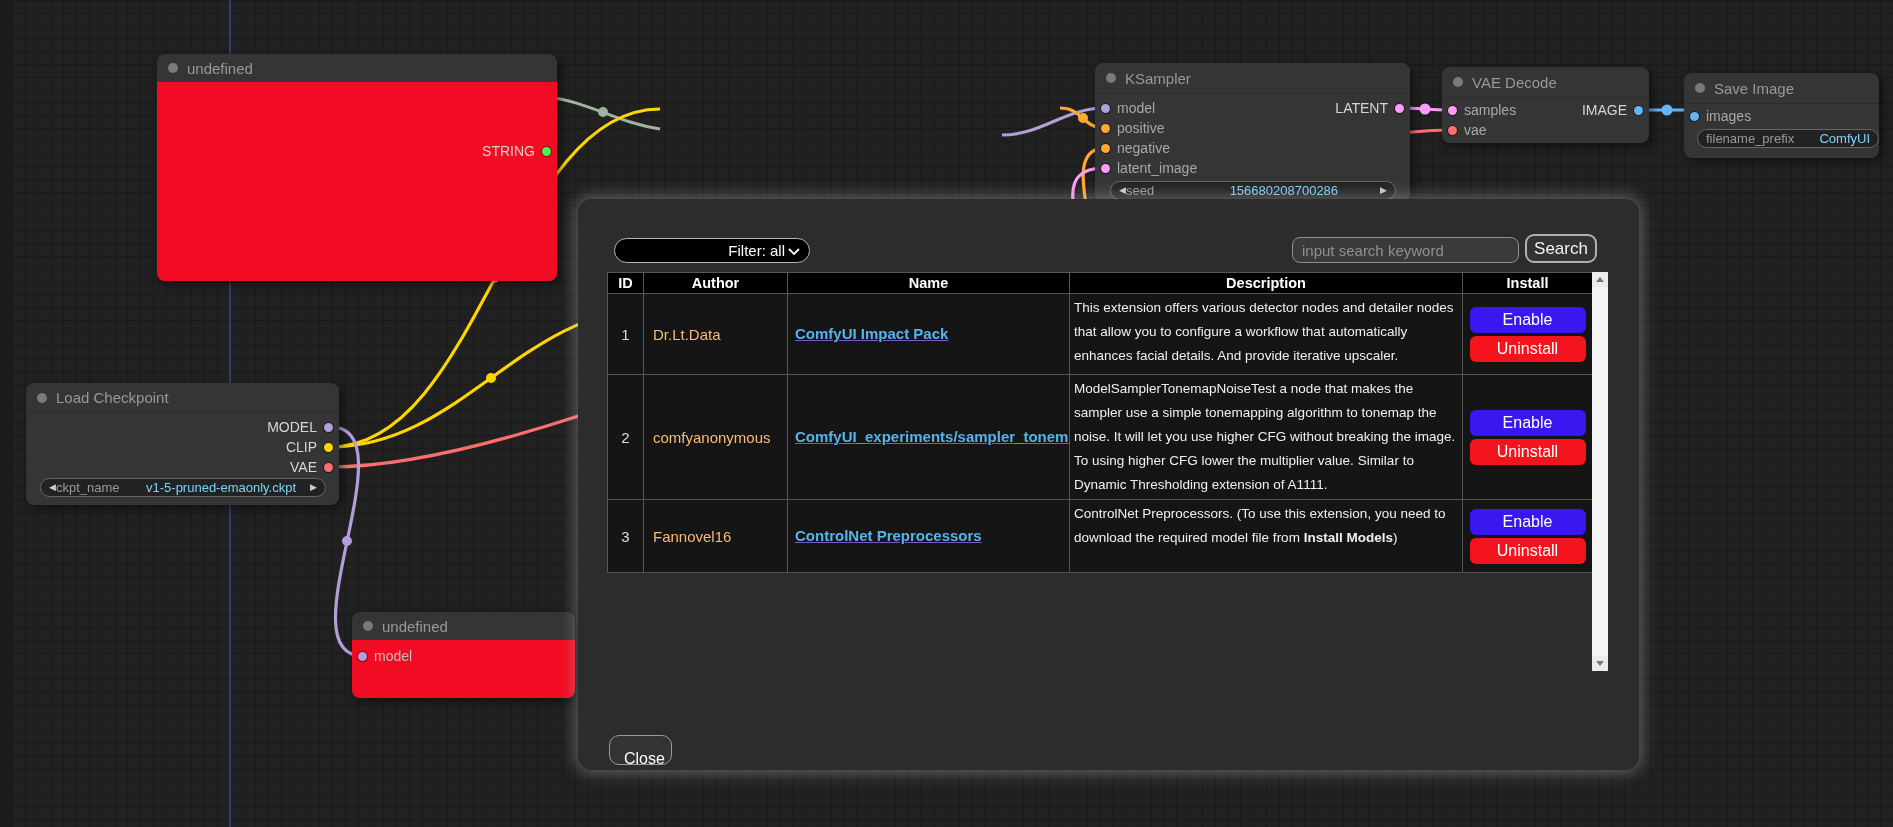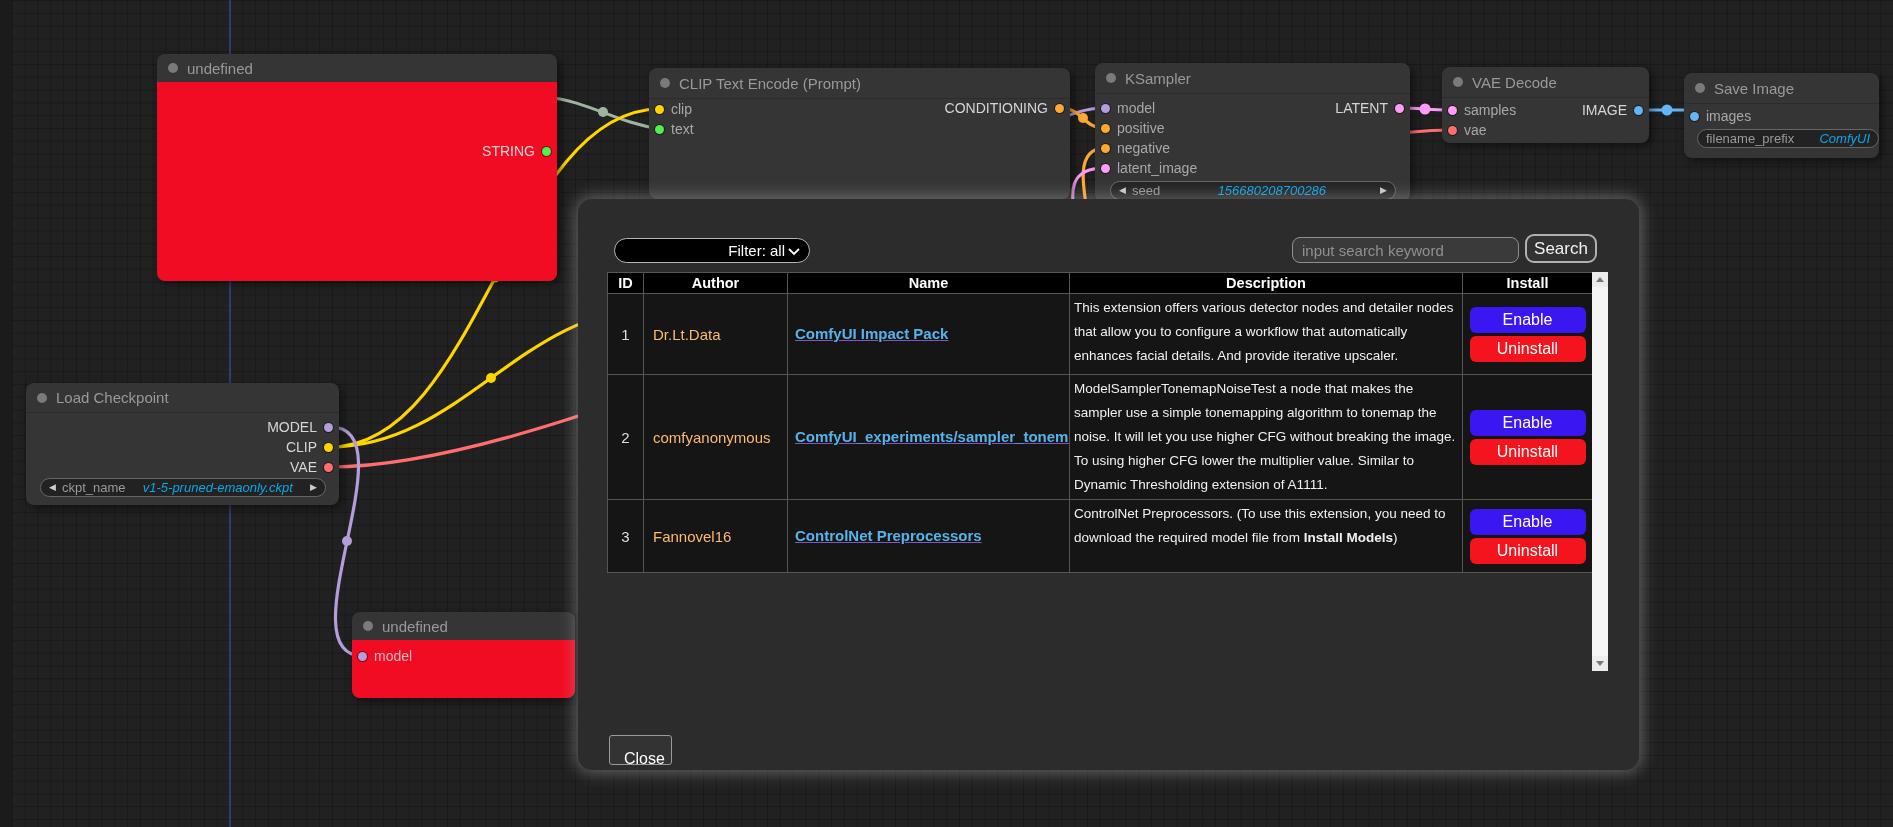--- a/index.html
+++ b/index.html
@@ -19,22 +19,22 @@
   .node-header{height:28px;display:flex;align-items:center;gap:9px;padding:0 11px;border-bottom:1px solid #2c2c2c;}
   .tdot{width:10px;height:10px;border-radius:50%;background:#7a7a7a;flex:0 0 auto;}
   .ttl{color:#999;font-size:15px;white-space:nowrap;overflow:hidden;}
   .node-body{position:absolute;left:0;right:0;bottom:0;border-radius:0 0 8px 8px;}
   .slot{position:absolute;left:6px;right:6px;height:20px;display:flex;align-items:center;gap:7px;}
   .slot.out{justify-content:flex-end;}
   .sdot{width:9px;height:9px;border-radius:50%;box-shadow:0 0 0 1px rgba(0,0,0,.45);flex:0 0 auto;}
   .slbl{color:#a8a8a8;font-size:14px;white-space:nowrap;}
   .slbl.bright{color:#d6d6d6;}
   .widget{position:absolute;height:17px;background:#222;border:1px solid #666;border-radius:10px;
-    display:flex;align-items:center;padding:0 8px;font-size:13px;color:#999;gap:6px;}
-  .widget .wval{color:#0ea5e9;font-style:italic;}
+    display:flex;align-items:center;padding:0 8px;font-size:13px;color:#999;gap:0;}
+  .widget .wval{color:#7dd3fc;}
   .widget .warr{color:#ccc;font-size:9px;line-height:17px;}
   .widget .grow{flex:1 1 auto;}
   
   .modal{position:absolute;left:566px;top:199px;width:1061px;height:571px;background:#2c2c2c;border-radius:14px;
     box-shadow:0 0 16px 3px rgba(185,185,185,.42);z-index:10;}
   .filter-select{position:absolute;left:36px;top:39px;width:196px;height:25px;background:#000;color:#fff;
     border:1px solid #b5b5b5;border-radius:13px;font-size:15px;padding:0 24px 0 11px;
     -webkit-appearance:none;appearance:none;font-family:"Liberation Sans",sans-serif;text-align:right;}
   .filter-chevron{position:absolute;left:210px;top:49px;pointer-events:none;}
   .search-input{position:absolute;left:714px;top:38px;width:227px;height:26px;box-sizing:border-box;background:#3a3a3a;
@@ -54,21 +54,21 @@
   td.c-install{text-align:center;vertical-align:middle;}
   .row-btn{display:block;width:116px;height:26px;margin:3px auto;border:none;border-radius:6px;color:#fff;
     font-size:16px;font-family:"Liberation Sans",sans-serif;padding:0;}
   
   .sb{position:absolute;left:985px;top:0;width:16px;height:399px;background:#f5f5f5;}
   .sb .sb-btn{position:absolute;left:0;width:16px;height:15px;background:#ececec;display:flex;align-items:center;justify-content:center;}
   .sb .up{top:0;} .sb .down{bottom:0;}
   .tri-up{width:0;height:0;border-left:4px solid transparent;border-right:4px solid transparent;border-bottom:5px solid #777;}
   .tri-down{width:0;height:0;border-left:4px solid transparent;border-right:4px solid transparent;border-top:5px solid #777;}
   .close-btn{position:absolute;left:31px;top:536px;width:63px;height:25px;background:#333;border:1px solid #9a9a9a;
-    border-radius:3px;color:#fff;font-size:16px;font-family:"Liberation Sans",sans-serif;padding:14px;}
+    border-radius:10px;color:#fff;font-size:16px;font-family:"Liberation Sans",sans-serif;padding:14px;}
 </style>
 </head>
 <body>
 
 <div id="stage">
   <div class="axis-line"></div>
 
   <svg id="wires" width="1893" height="827">
 
     <path d="M535,97 C575,101 606,123 648,129" fill="none" stroke-width="3" stroke="#9FB49F"></path>
@@ -106,38 +106,20 @@
       <span class="tdot"></span>
       <span class="ttl">undefined</span>
     </div>
     <div class="node-body" style="top: 28px; background-color: rgb(242, 12, 35);"></div>
     <div class="slot out" style="top:87px;">
       <span class="slbl bright">STRING</span>
       <span class="sdot" style="background-color: rgb(78, 241, 78);"></span>
     </div>
   </div>
 
-  <div class="node" style="left:637px;top:68px;width:421px;height:131px;">
-    <div class="node-header" style="height:30px;">
-      <span class="tdot"></span>
-      <span class="ttl">CLIP Text Encode (Prompt)</span>
-    </div>
-    <div class="slot" style="top:31px;">
-      <span class="sdot" style="background-color: rgb(255, 213, 0);"></span>
-      <span class="slbl">clip</span>
-    </div>
-    <div class="slot" style="top:51px;">
-      <span class="sdot" style="background-color: rgb(78, 241, 78);"></span>
-      <span class="slbl">text</span>
-    </div>
-    <div class="slot out" style="top:30px;">
-      <span class="slbl bright">CONDITIONING</span>
-      <span class="sdot" style="background-color: rgb(255, 169, 49);"></span>
-    </div>
-  </div>
 
   <div class="node" style="left:1083px;top:63px;width:315px;height:139px;">
     <div class="node-header" style="height:30px;">
       <span class="tdot"></span>
       <span class="ttl">KSampler</span>
     </div>
     <div class="slot" style="top:35px;">
       <span class="sdot" style="background-color: rgb(179, 157, 219);"></span>
       <span class="slbl">model</span>
     </div>

